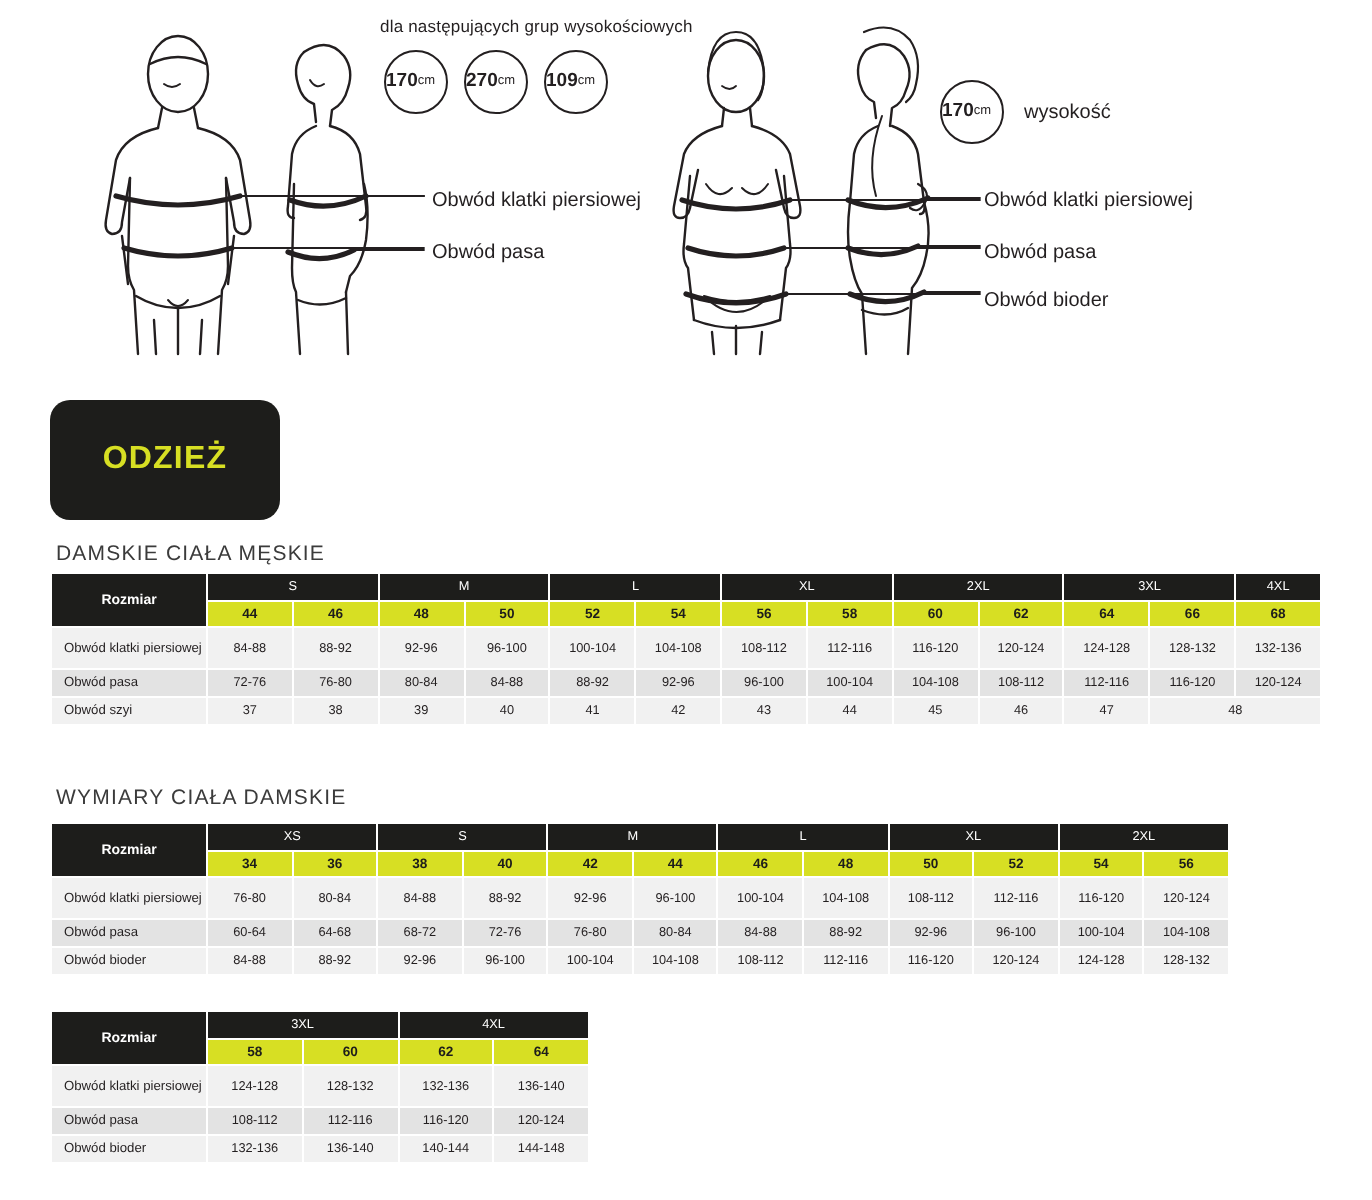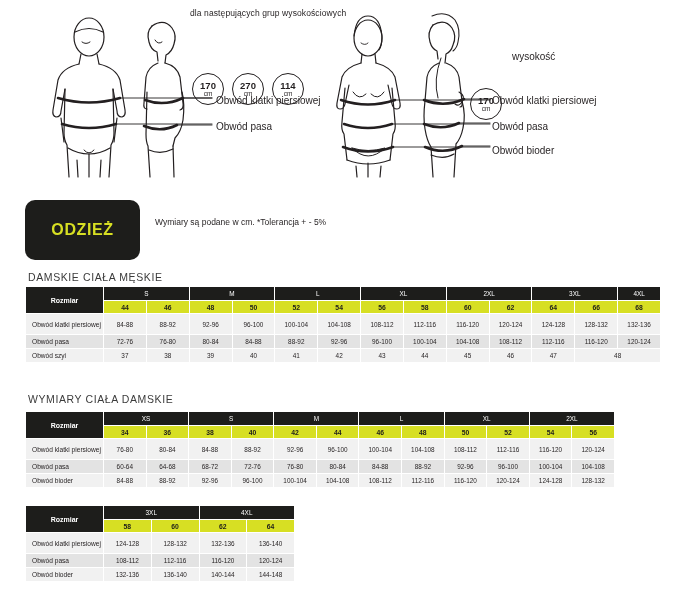--- a/index.html
+++ b/index.html
@@ -32,25 +32,24 @@
     letter-spacing: 0.1px;
   }
 
   .circle-badge {
     position: absolute;
     border: 1.3px solid #231f20;
     border-radius: 50%;
     width: 30px;
     height: 30px;
     display: flex;
-    flex-direction: column;
+    flex-direction: row;
     align-items: center;
-    justify-content: center;
+    justify-content: flex-start;
     line-height: 1;
-    margin-top: 48px;
   }
   .circle-badge .val {
     font-size: 9.5px;
     font-weight: bold;
   }
   .circle-badge .unit {
     font-size: 6.5px;
     margin-top: 1px;
   }
   .b1 { left: 192px; top: 25px; }
@@ -171,21 +170,21 @@
 
   <div class="circle-badge b1">
     <span class="val">170</span>
     <span class="unit">cm</span>
   </div>
   <div class="circle-badge b2">
     <span class="val">270</span>
     <span class="unit">cm</span>
   </div>
   <div class="circle-badge b3">
-    <span class="val">114</span>
+    <span class="val">109</span>
     <span class="unit">cm</span>
   </div>
   <div class="circle-badge b4">
     <span class="val">170</span>
     <span class="unit">cm</span>
   </div>
 
   <div class="label-txt lbl-height">wysokość</div>
   <div class="label-txt lbl-m-chest">Obwód klatki piersiowej</div>
   <div class="label-txt lbl-m-waist">Obwód pasa</div>
@@ -278,21 +277,20 @@
       <path d="M424 124 q18 7 35 -1" stroke-width="2.6"></path>
       <path d="M459 123 L490 123" stroke-width="0.9"></path>
       <path d="M425 147 q19 8 37 -1" stroke-width="2.6"></path>
       <path d="M462 146 L490 146" stroke-width="0.9"></path>
     </g>
   </svg>
 </div>
 
 <div class="odziez-wrap">
   <div class="odziez">ODZIEŻ</div>
-  <div class="odziez-note">Wymiary są podane w cm. *Tolerancja + - 5%</div>
 </div>
 
 <div class="sec-title sec-men">DAMSKIE CIAŁA MĘSKIE</div>
 <div class="sec-title sec-women">WYMIARY CIAŁA DAMSKIE</div>
 
 <table id="men-table">
     <colgroup>
       <col style="width:78px">
       <col>
       <col>

